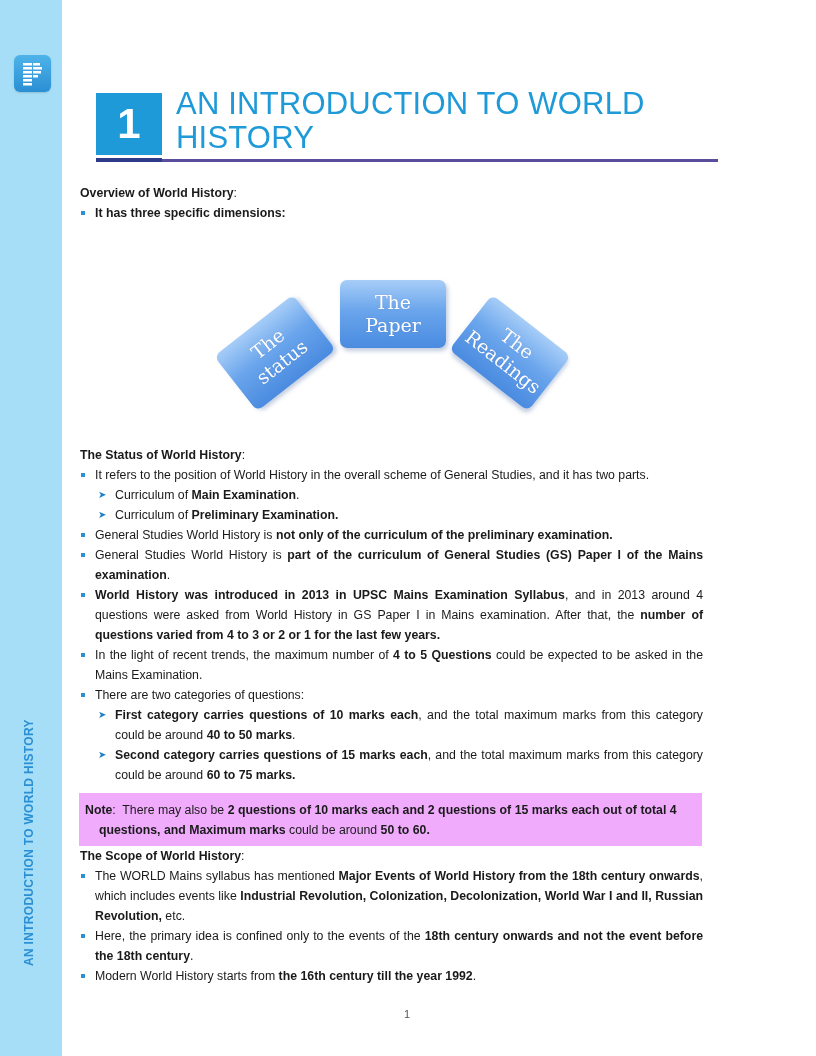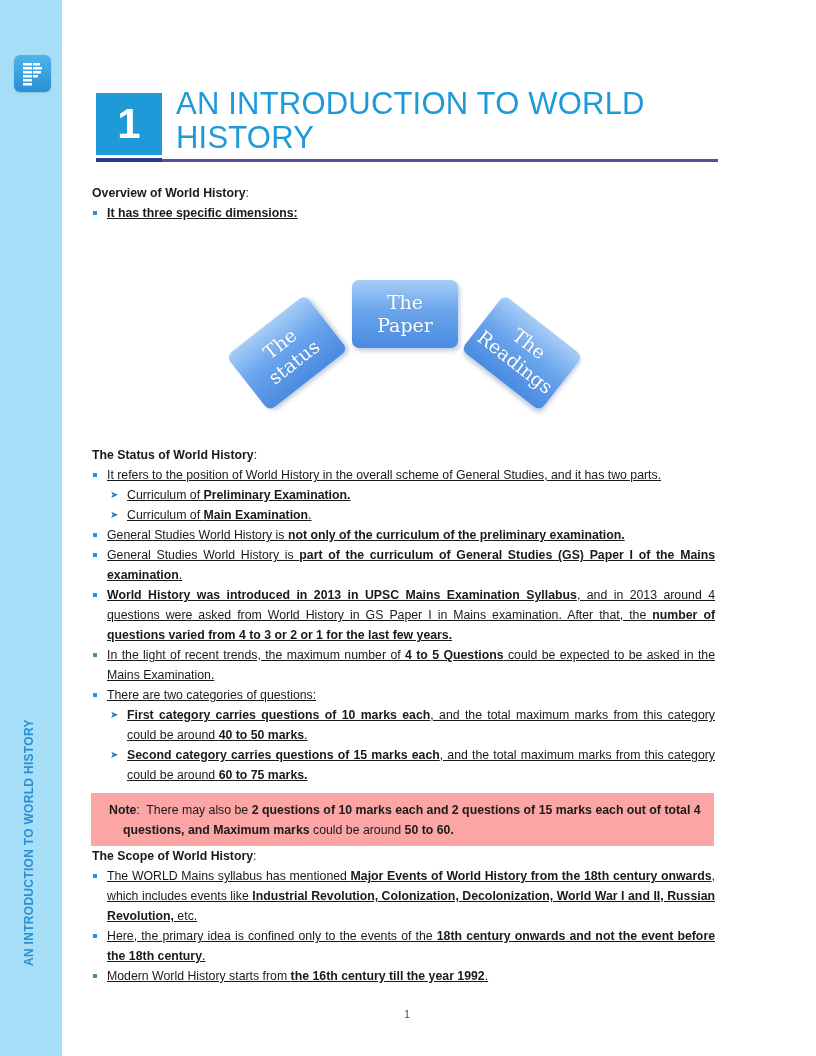--- a/index.html
+++ b/index.html
@@ -13,41 +13,41 @@
   .vertical-title { position: absolute; left: 22px; top: 966px; transform-origin: left top; transform: rotate(-90deg);
                     white-space: nowrap; font-size: 12px; font-weight: bold; color: #2a8fd3; letter-spacing: 0.3px; }
 
   .chapter-num { position: absolute; left: 96px; top: 93px; width: 66px; height: 62px; background: #1e9ad8;
                  color: #fff; font-size: 42px; font-weight: bold; display: flex; align-items: center; justify-content: center; }
   .chapter-title { position: absolute; left: 176px; top: 87px; width: 560px; font-size: 31px; line-height: 34px;
                    color: #1e9ad8; font-weight: normal; letter-spacing: 0.2px; }
   .title-rule { position: absolute; left: 96px; top: 159px; width: 622px; height: 3px; background: #5a4e9c; }
   .title-rule-left { position: absolute; left: 96px; top: 158px; width: 66px; height: 4px; background: #2e3a8c; }
 
-  .content { position: absolute; left: 92px; top: 183px; width: 623px; font-size: 12.3px; line-height: 20px; }
+  .content { position: absolute; left: 80px; top: 183px; width: 623px; font-size: 12.3px; line-height: 20px; }
   .h { font-weight: bold; font-size: 12.3px; }
   .h .colon { font-weight: normal; }
-  ul.b { list-style: none; text-decoration: underline; }
+  ul.b { list-style: none; }
   ul.b > li { position: relative; padding-left: 15px; text-align: justify; }
   ul.b > li::before { content: ""; position: absolute; left: 1px; top: 8px; width: 4px; height: 4px; background: #2a8fd3; }
   ul.s { list-style: none; margin-left: 2px; }
   ul.s > li { position: relative; padding-left: 18px; text-align: justify; }
   ul.s > li::before { content: "\27A4"; position: absolute; left: 1px; top: 0; font-size: 10px; color: #1e7fc8; }
   b { font-weight: bold; }
 
   .diagram { position: relative; height: 200px; }
   .box { position: absolute; border-radius: 7px; color: #fff; font-family: "DejaVu Serif", serif;
          text-align: center; display: flex; align-items: center; justify-content: center; line-height: 23px; font-size: 19px;
          background: linear-gradient(180deg, #a7cdf7 0%, #6aa5ec 45%, #4a8be0 100%);
          box-shadow: 2px 3px 4px rgba(80,110,160,0.35); text-shadow: 0 0 1px rgba(60,90,150,0.4); }
   .box-scope { left: 260px; top: 57px; width: 106px; height: 68px; }
   .box-status { left: 145px; top: 95px; width: 100px; height: 70px; transform: rotate(-38deg); }
   .box-readings { left: 380px; top: 95px; width: 100px; height: 70px; transform: rotate(38deg); }
 
-  .note { margin: 8px 0 0 -1px; background: #fca5a5; padding: 7px 8px 6px 18px; width: 623px; }
+  .note { margin: 8px 0 0 -1px; background: #f0abfc; padding: 7px 8px 6px 6px; width: 623px; }
   .note p { text-indent: 0; padding-left: 14px; text-indent: -14px; }
 
   .page-num { position: absolute; left: 404px; top: 1008px; font-size: 11px; color: #555; }
 </style>
 </head>
 <body>
 
 <div class="sidebar">
   <div class="logo">
     <svg viewBox="0 0 37 37">
@@ -97,22 +97,22 @@
           <div>Readings</div>
         </div>
     </div>
   </div>
 
   <div class="h" style="margin-top:22px"><span>The Status of World History</span><span class="colon">:</span></div>
   <ul class="b">
     <li>
       <span>It refers to the position of World History in the overall scheme of General Studies, and it has two parts.</span>
       <ul class="s">
+        <li><span>Curriculum of </span><b>Main Examination</b><span>.</span></li>
         <li><span>Curriculum of </span><b>Preliminary Examination.</b></li>
-        <li><span>Curriculum of </span><b>Main Examination</b><span>.</span></li>
       </ul>
     </li>
     <li><span>General Studies World History is </span><b>not only of the curriculum of the preliminary examination.</b></li>
     <li><span>General Studies World History is </span><b>part of the curriculum of General Studies (GS) Paper I of the Mains examination</b><span>.</span></li>
     <li><b>World History was introduced in 2013 in UPSC Mains Examination Syllabus</b><span>, and in 2013 around 4 questions were asked from World History in GS Paper I in Mains examination. After that, the </span><b>number of questions varied from 4 to 3 or 2 or 1 for the last few years.</b></li>
     <li><span>In the light of recent trends, the maximum number of </span><b>4 to 5 Questions</b><span> could be expected to be asked in the Mains Examination.</span></li>
     <li>
       <span>There are two categories of questions:</span>
       <ul class="s">
         <li><b>First category carries questions of 10 marks each</b><span>, and the total maximum marks from this category could be around </span><b>40 to 50 marks</b><span>.</span></li>

